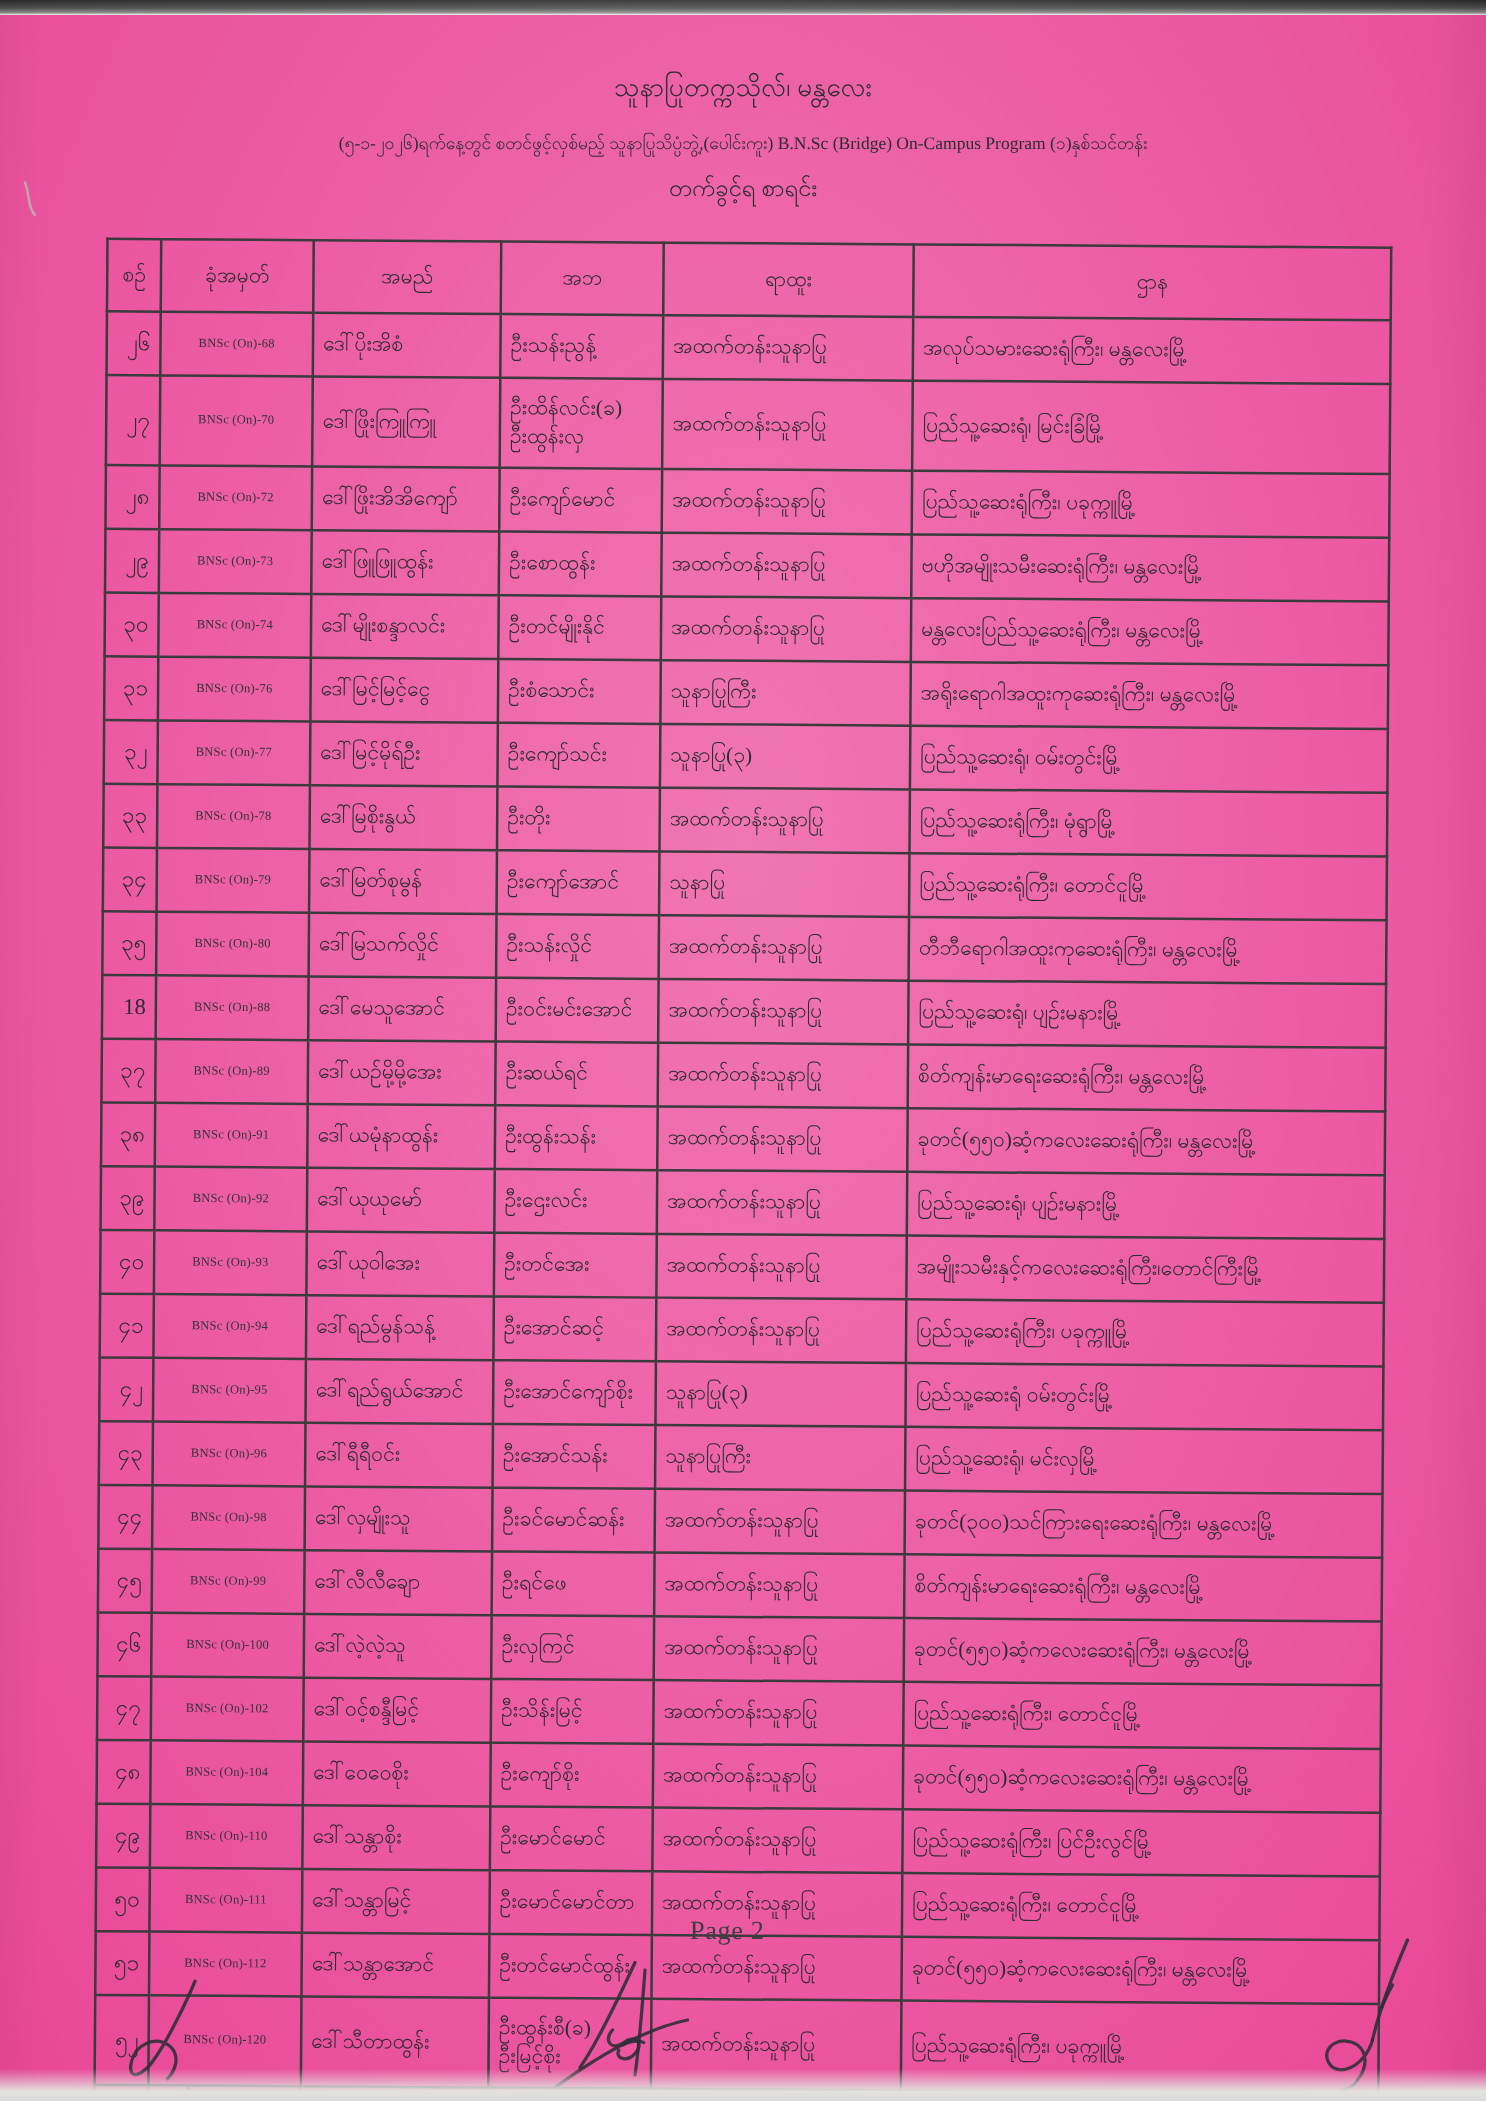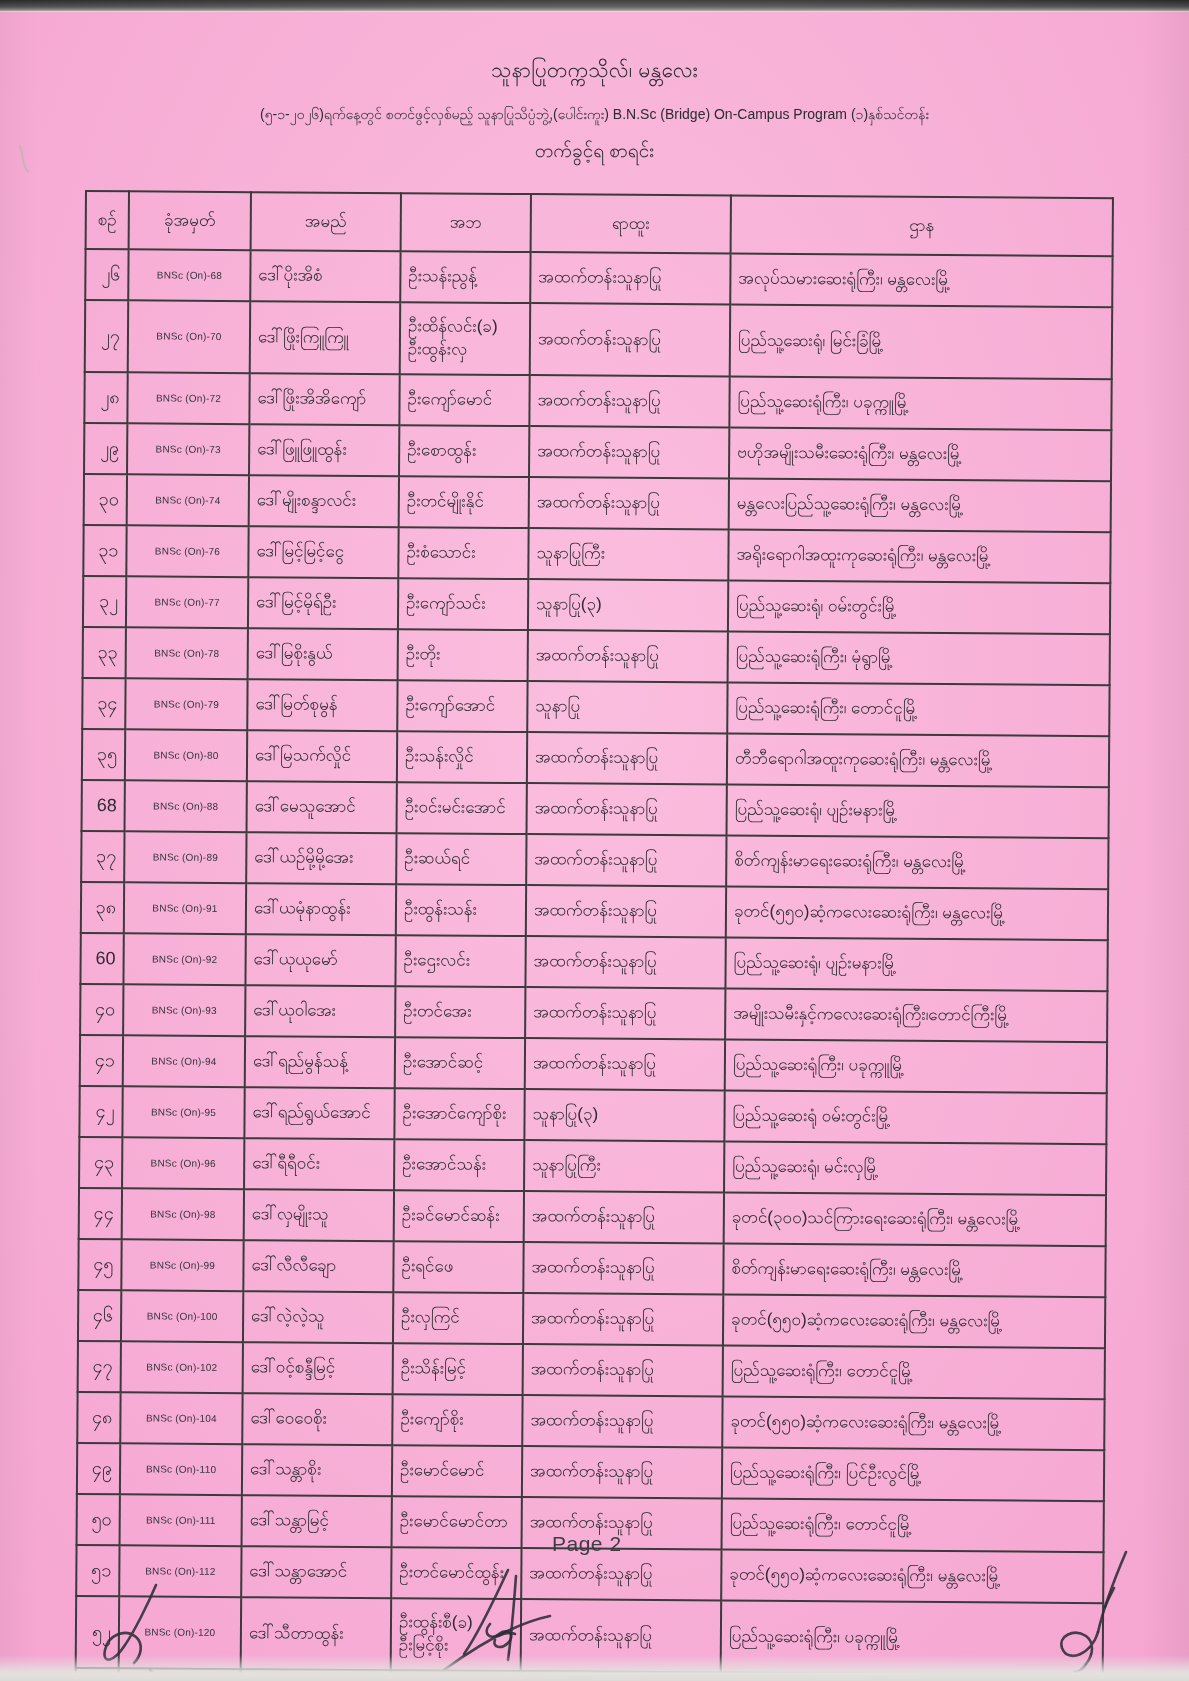--- a/index.html
+++ b/index.html
@@ -1,20 +1,20 @@
 <!DOCTYPE html>
 <html><head>
 <meta charset="utf-8">
 <style>
   html,body { margin:0; padding:0; }
   body { background:#c9c8c5; }
   .page {
     position:relative; width:1189px; height:1681px; margin:0 auto;
-    background:#f9a8d4; overflow:hidden;
-    font-family:Liberation Sans, sans-serif;
+    background:#ec4899; overflow:hidden;
+    font-family:Liberation Serif, serif;
     color:#2b2b31;
   }
   
   .scan-top-strip { position:absolute; left:0; top:0; width:100%; height:12px;
     background:linear-gradient(180deg,#222 0%,#4a4a4a 55%,#8a8a88 85%,#f7f6f3 100%); }
   .scan-bottom-strip { position:absolute; left:0; bottom:0; width:100%; height:26px;
     background:linear-gradient(180deg, rgba(247,246,243,0) 0%, #e3e2df 70%, #dcdbd8 100%); }
   .scan-vignette { position:absolute; inset:0; pointer-events:none;
     background:
       linear-gradient(90deg, rgba(0,0,0,0.035) 0%, rgba(0,0,0,0) 3%, rgba(0,0,0,0) 96%, rgba(0,0,0,0.05) 100%),
@@ -170,21 +170,21 @@
     </tr>
         <tr>
       <td class="c-serial">၃၅</td>
       <td class="c-roll">BNSc (On)-80</td>
       <td class="c-name">ဒေါ်မြသက်လှိုင်</td>
       <td class="c-father">ဦးသန်းလှိုင်</td>
       <td class="c-position">အထက်တန်းသူနာပြု</td>
       <td class="c-dept">တီဘီရောဂါအထူးကုဆေးရုံကြီး၊ မန္တလေးမြို့</td>
     </tr>
         <tr>
-      <td class="c-serial">68</td>
+      <td class="c-serial">18</td>
       <td class="c-roll">BNSc (On)-88</td>
       <td class="c-name">ဒေါ်မေသူအောင်</td>
       <td class="c-father">ဦးဝင်းမင်းအောင်</td>
       <td class="c-position">အထက်တန်းသူနာပြု</td>
       <td class="c-dept">ပြည်သူ့ဆေးရုံ၊ ပျဉ်းမနားမြို့</td>
     </tr>
         <tr>
       <td class="c-serial">၃၇</td>
       <td class="c-roll">BNSc (On)-89</td>
       <td class="c-name">ဒေါ်ယဉ်မို့မို့အေး</td>
@@ -194,21 +194,21 @@
     </tr>
         <tr>
       <td class="c-serial">၃၈</td>
       <td class="c-roll">BNSc (On)-91</td>
       <td class="c-name">ဒေါ်ယမုံနာထွန်း</td>
       <td class="c-father">ဦးထွန်းသန်း</td>
       <td class="c-position">အထက်တန်းသူနာပြု</td>
       <td class="c-dept">ခုတင်(၅၅၀)ဆံ့ကလေးဆေးရုံကြီး၊ မန္တလေးမြို့</td>
     </tr>
         <tr>
-      <td class="c-serial">60</td>
+      <td class="c-serial">၃၉</td>
       <td class="c-roll">BNSc (On)-92</td>
       <td class="c-name">ဒေါ်ယုယုမော်</td>
       <td class="c-father">ဦးဌေးလင်း</td>
       <td class="c-position">အထက်တန်းသူနာပြု</td>
       <td class="c-dept">ပြည်သူ့ဆေးရုံ၊ ပျဉ်းမနားမြို့</td>
     </tr>
         <tr>
       <td class="c-serial">၄၀</td>
       <td class="c-roll">BNSc (On)-93</td>
       <td class="c-name">ဒေါ်ယုဝါအေး</td>

